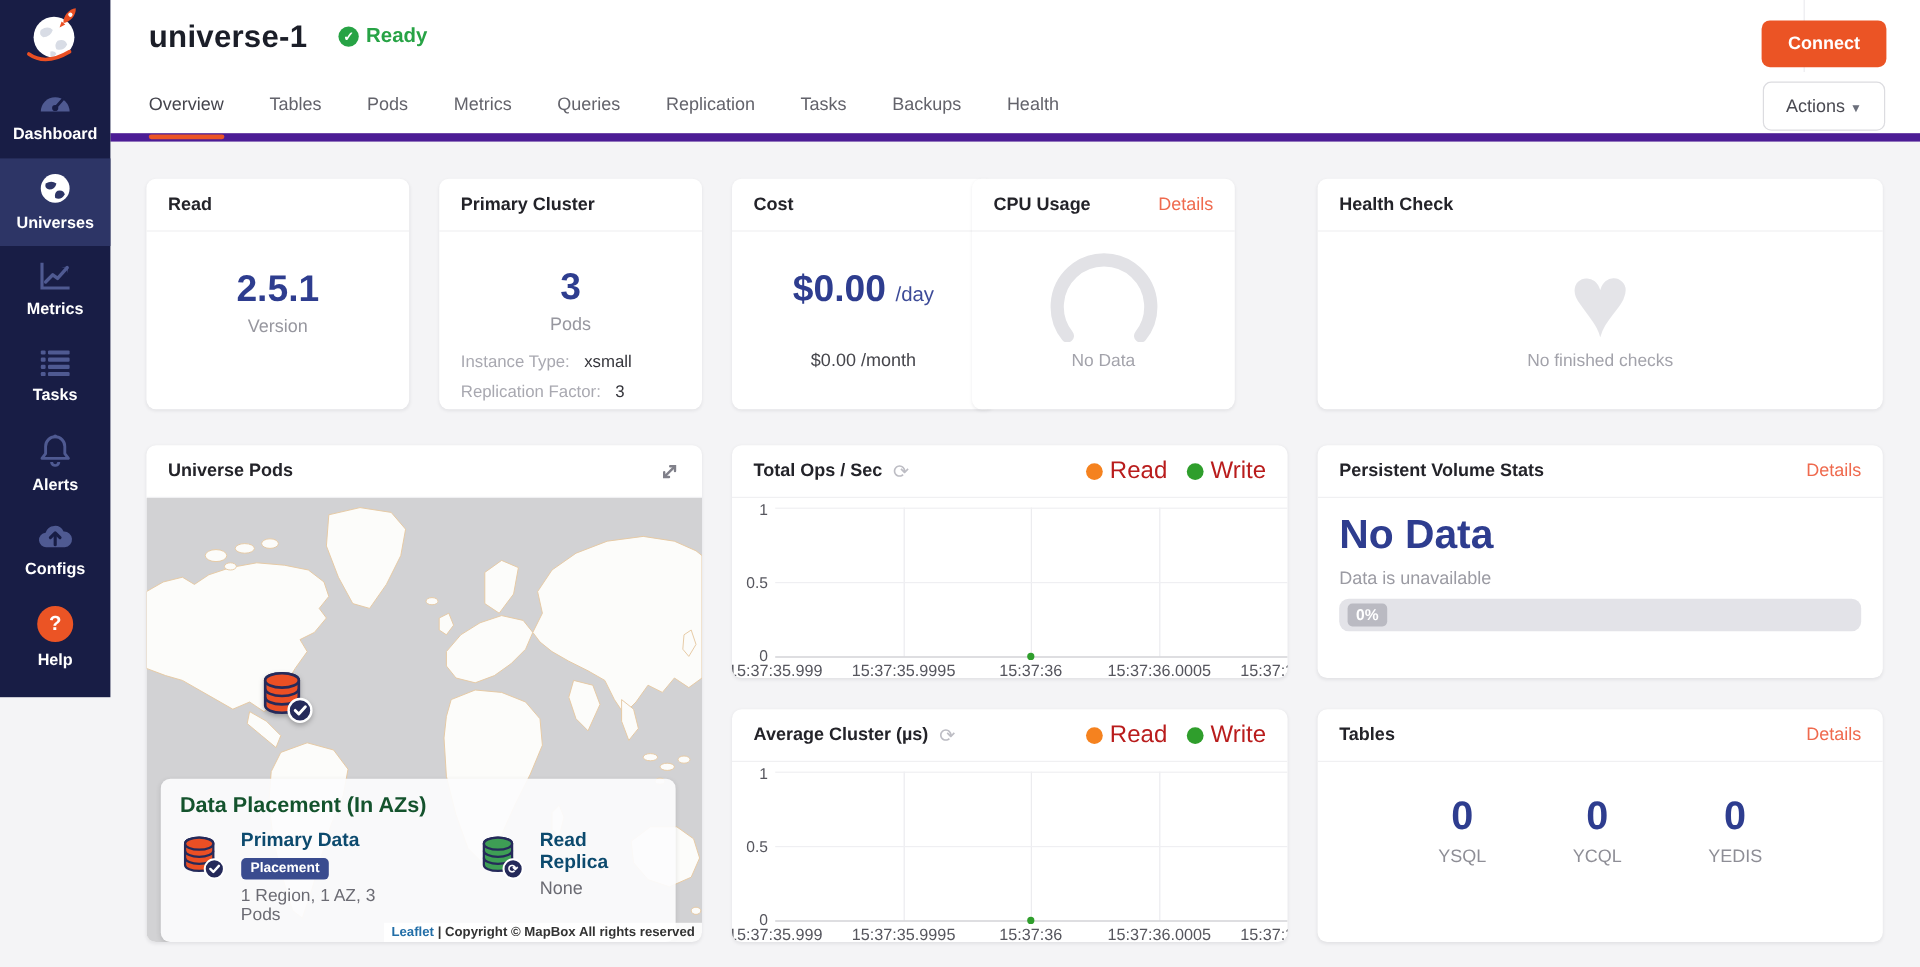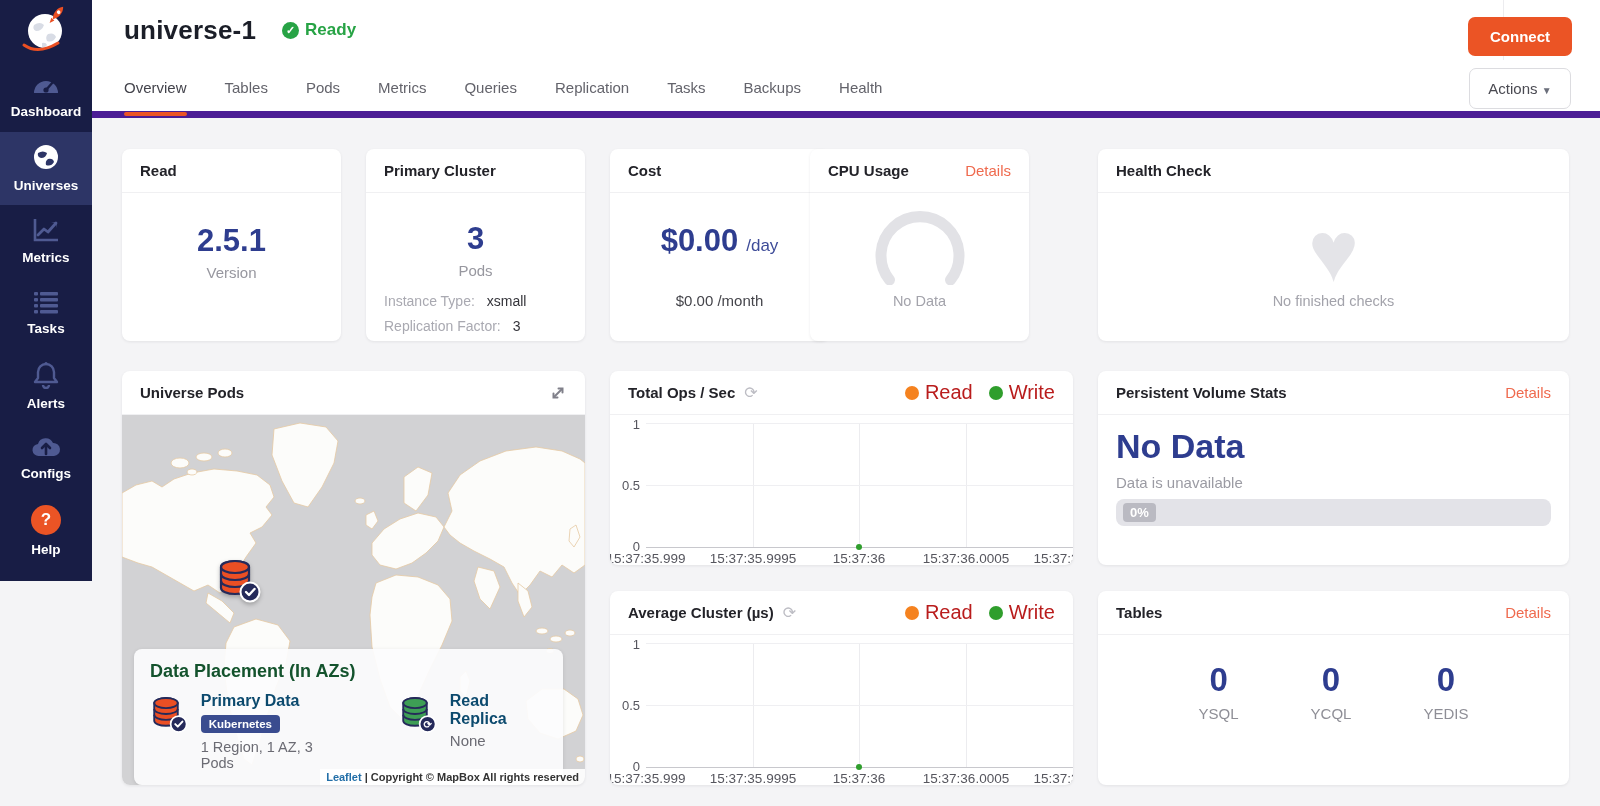--- a/index.html
+++ b/index.html
@@ -392,21 +392,21 @@
                 <path d="M5,10 a14,6 0 0,1 28,0 v21 a14,6 0 0,1 -28,0 z"></path>
                 <path d="M5,17 a14,6 0 0,0 28,0" fill="none"></path>
                 <path d="M5,24 a14,6 0 0,0 28,0" fill="none"></path>
                 <ellipse cx="19" cy="10" rx="14" ry="6"></ellipse>
               </g>
               <circle cx="34" cy="35" r="9.5" fill="#252A5A" stroke="#FFFFFF" stroke-width="2"></circle>
               <path d="M30,35 l3,3 l5.5,-6" fill="none" stroke="#FFFFFF" stroke-width="2.4" stroke-linecap="round" stroke-linejoin="round"></path>
             </svg>
             <div>
               <div class="dp-name">Primary Data</div>
-              <span class="k8s-badge">Kubernetes</span>
+              <span class="k8s-badge">Placement</span>
               <div class="dp-detail">1 Region, 1 AZ, 3 Pods</div>
             </div>
           </div>
           <div class="dp-group dp-g2">
             <svg width="40" height="44" viewBox="0 0 46 46">
               <g stroke="#252A5A" stroke-width="2.2" fill="#3E9E55">
                 <path d="M5,10 a14,6 0 0,1 28,0 v21 a14,6 0 0,1 -28,0 z"></path>
                 <path d="M5,17 a14,6 0 0,0 28,0" fill="none"></path>
                 <path d="M5,24 a14,6 0 0,0 28,0" fill="none"></path>
                 <ellipse cx="19" cy="10" rx="14" ry="6"></ellipse>

